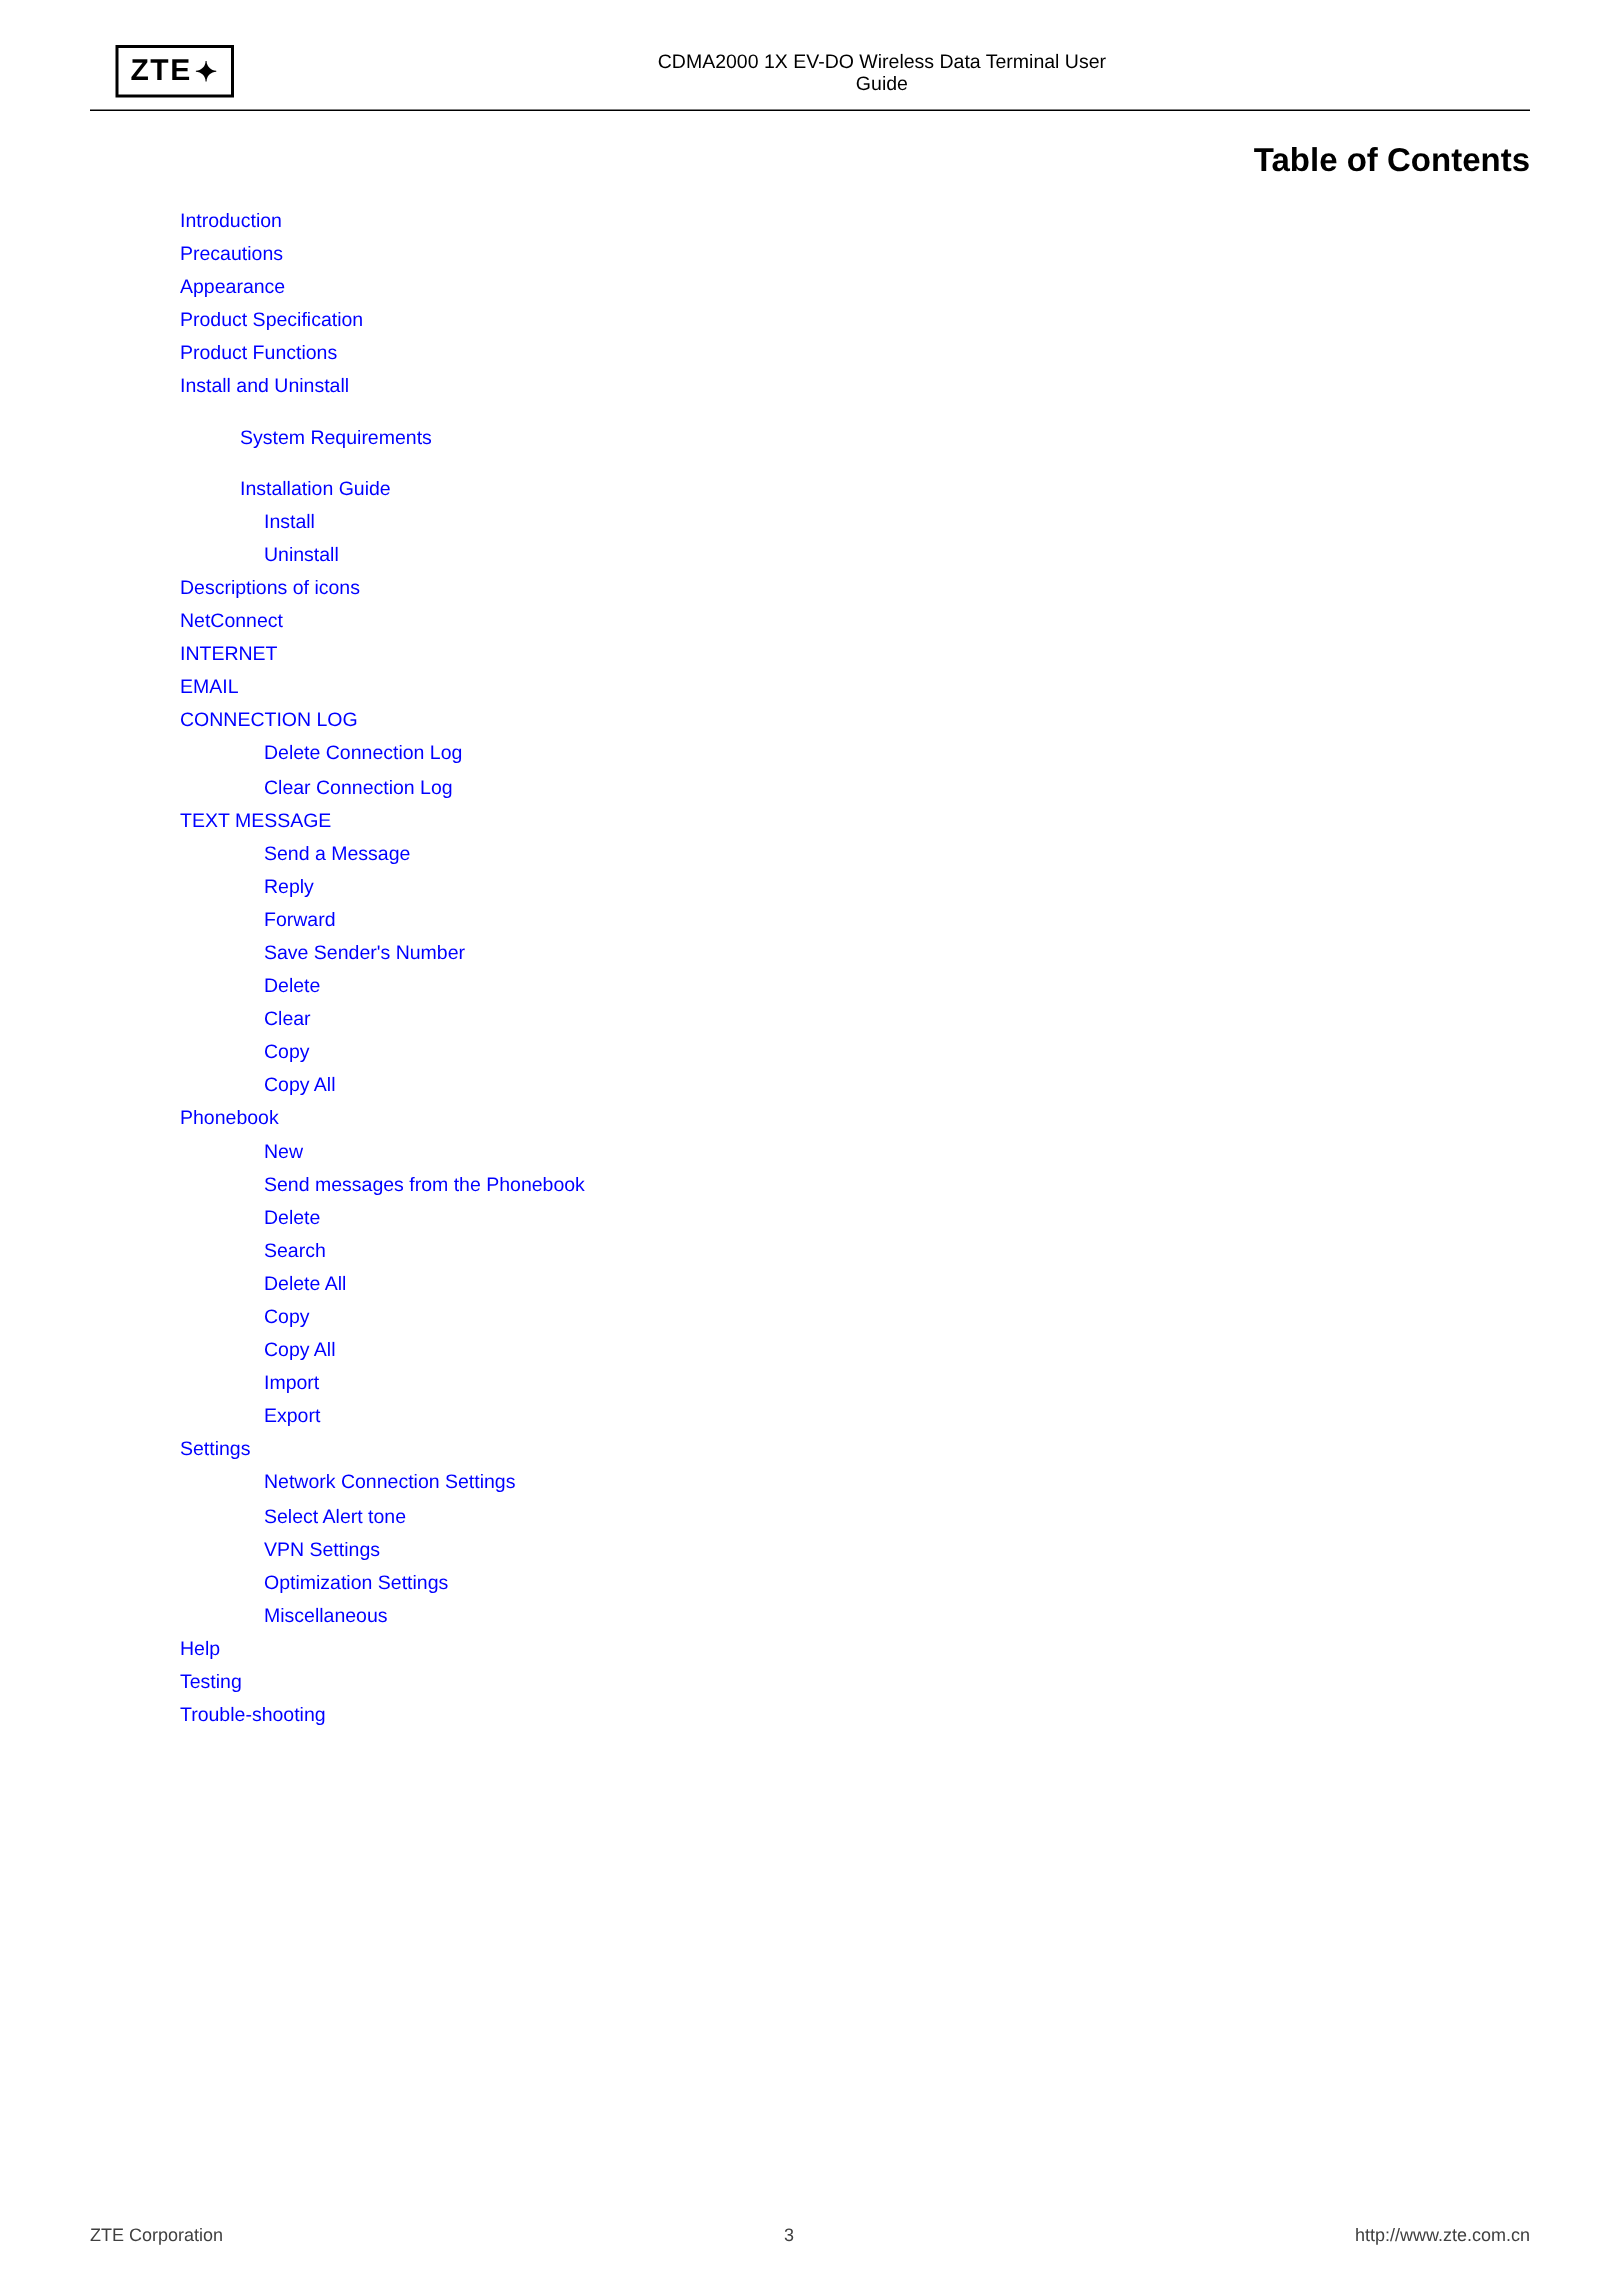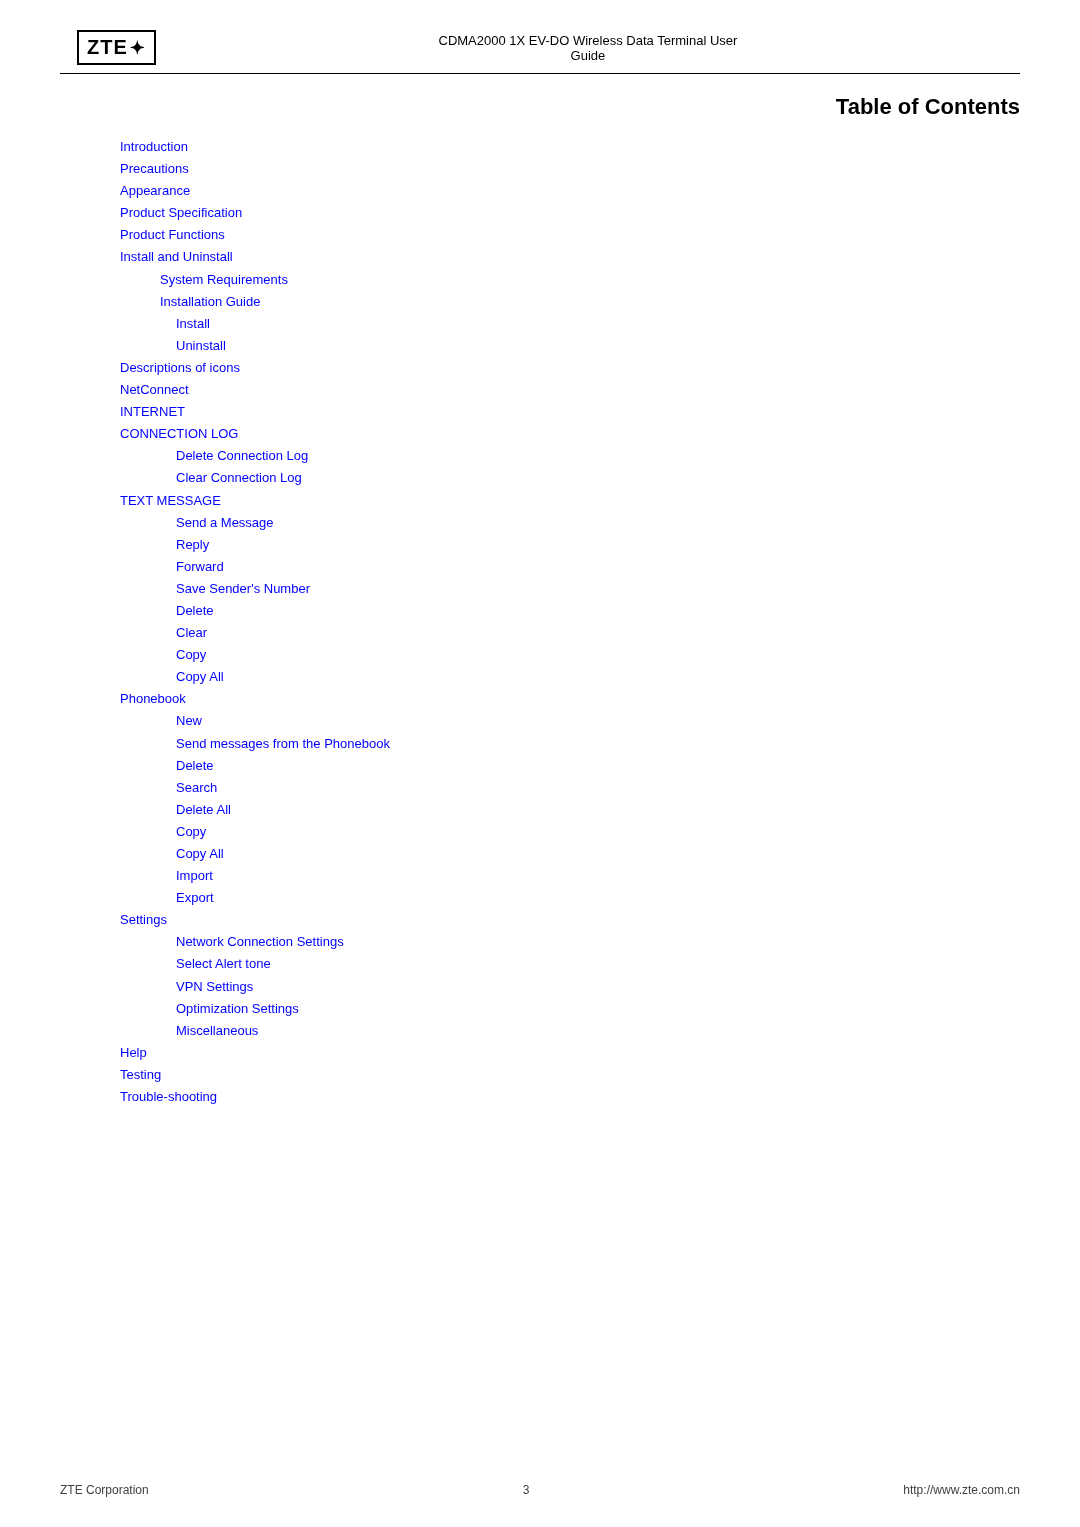--- a/index.html
+++ b/index.html
@@ -86,20 +86,21 @@
       line-height: 1.7;
       font-size: 13px;
     }
 
     .level0 {
       margin-left: 0;
     }
 
     .level1 {
       margin-left: 40px;
+      margin-top: 12px;
     }
 
     .level2 {
       margin-left: 56px;
     }
 
     .footer {
       position: absolute;
       bottom: 30px;
       left: 60px;
@@ -143,20 +144,21 @@
     <a class="level0">Product Specification</a>
     <a class="level0">Product Functions</a>
     <a class="level0">Install and Uninstall</a>
     <a class="level1">System Requirements</a>
     <a class="level1">Installation Guide</a>
     <a class="level2">Install</a>
     <a class="level2">Uninstall</a>
     <a class="level0">Descriptions of icons</a>
     <a class="level0">NetConnect</a>
     <a class="level0">INTERNET</a>
+    <a class="level0">EMAIL</a>
     <a class="level0">CONNECTION LOG</a>
     <a class="level2">Delete Connection Log</a>
     <a class="level2">Clear Connection Log</a>
     <a class="level0">TEXT MESSAGE</a>
     <a class="level2">Send a Message</a>
     <a class="level2">Reply</a>
     <a class="level2">Forward</a>
     <a class="level2">Save Sender's Number</a>
     <a class="level2">Delete</a>
     <a class="level2">Clear</a>

